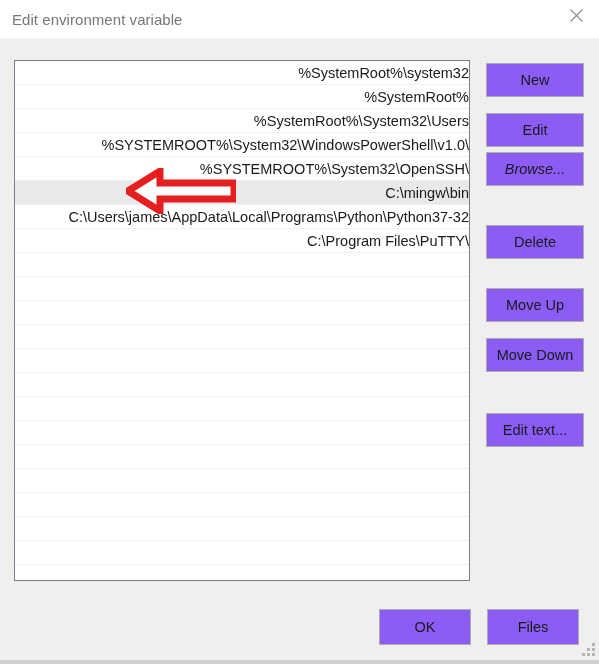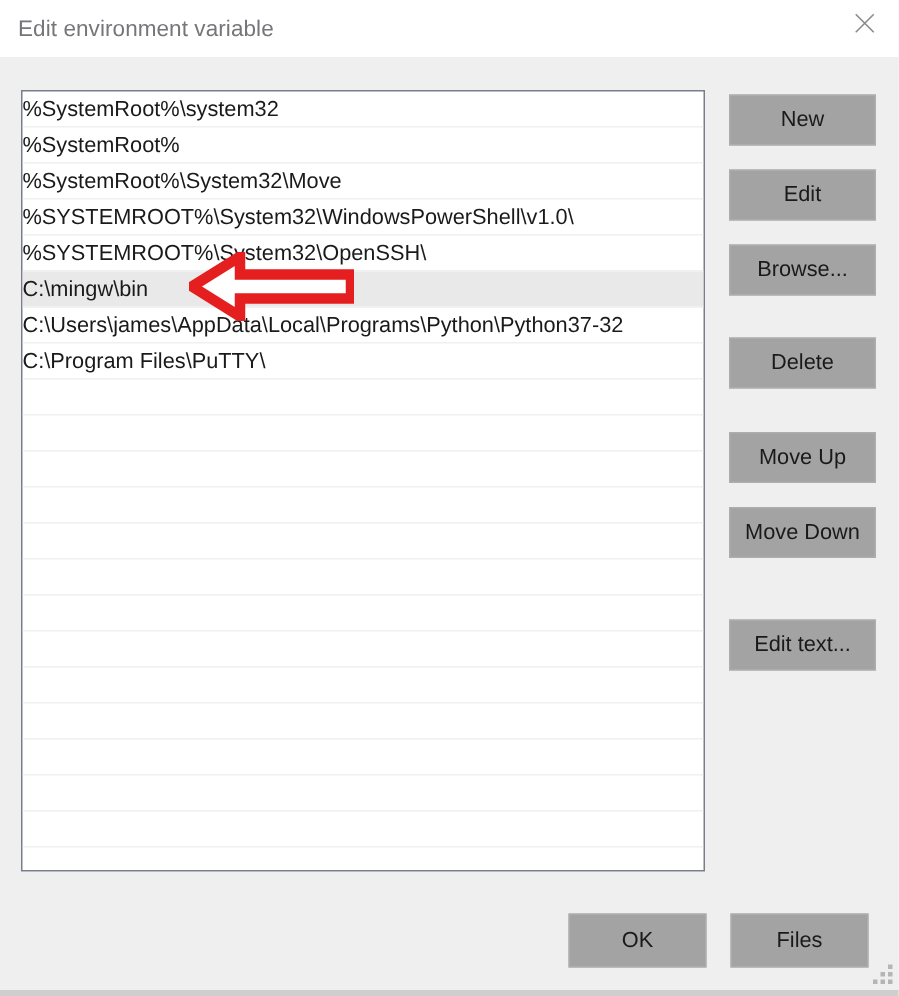--- a/index.html
+++ b/index.html
@@ -65,48 +65,49 @@
   .list-row {
     height: 24px;
     line-height: 24px;
     border-bottom: 1px solid #f0f0f0;
     padding-left: 0;
     font-size: 14.5px;
     color: #1a1a1a;
     white-space: nowrap;
     box-sizing: border-box;
     overflow: hidden;
+    text-align: right;
   }
   .list-row.selected {
     background: #e9e9e9;
   }
   .list-row.empty { color: transparent; }
 
   
   .btn {
     position: absolute;
-    background: #a3a3a3;
+    background: #8b5cf6;
     border: 1px solid #adadad;
     box-sizing: border-box;
     font-family: "Liberation Sans", sans-serif;
     font-size: 14.5px;
     color: #1a1a1a;
     padding: 0;
     display: flex;
     align-items: center;
     justify-content: center;
   }
   .side-btn {
     left: 486px;
     width: 98px;
     height: 34px;
   }
   .sb-new        { top: 25px; }
   .sb-edit       { top: 75px; }
-  .sb-browse     { top: 125px; }
+  .sb-browse     { top: 114px; font-style: italic; }
   .sb-delete     { top: 175px; margin-top: 12px; }
   .sb-moveup     { top: 250px; }
   .sb-movedown   { top: 300px; }
   .sb-edittext   { top: 375px; }
 
   
   .footer-btn {
     width: 92px;
     height: 36px;
     top: 571px;
@@ -160,21 +161,21 @@
       <line x1="12.5" y1="0.5" x2="0.5" y2="12.5" stroke="#8a8a8a" stroke-width="1.1"></line>
     </svg>
   </button>
 </div>
 
 <div class="body-area">
 
   <div class="listbox">
     <div class="list-row">%SystemRoot%\system32</div>
     <div class="list-row">%SystemRoot%</div>
-    <div class="list-row">%SystemRoot%\System32\Move</div>
+    <div class="list-row">%SystemRoot%\System32\Users</div>
     <div class="list-row">%SYSTEMROOT%\System32\WindowsPowerShell\v1.0\</div>
     <div class="list-row">%SYSTEMROOT%\System32\OpenSSH\</div>
     <div class="list-row selected">C:\mingw\bin</div>
     <div class="list-row">C:\Users\james\AppData\Local\Programs\Python\Python37-32</div>
     <div class="list-row">C:\Program Files\PuTTY\</div>
     <div class="list-row empty"></div>
     <div class="list-row empty"></div>
     <div class="list-row empty"></div>
     <div class="list-row empty"></div>
     <div class="list-row empty"></div>

